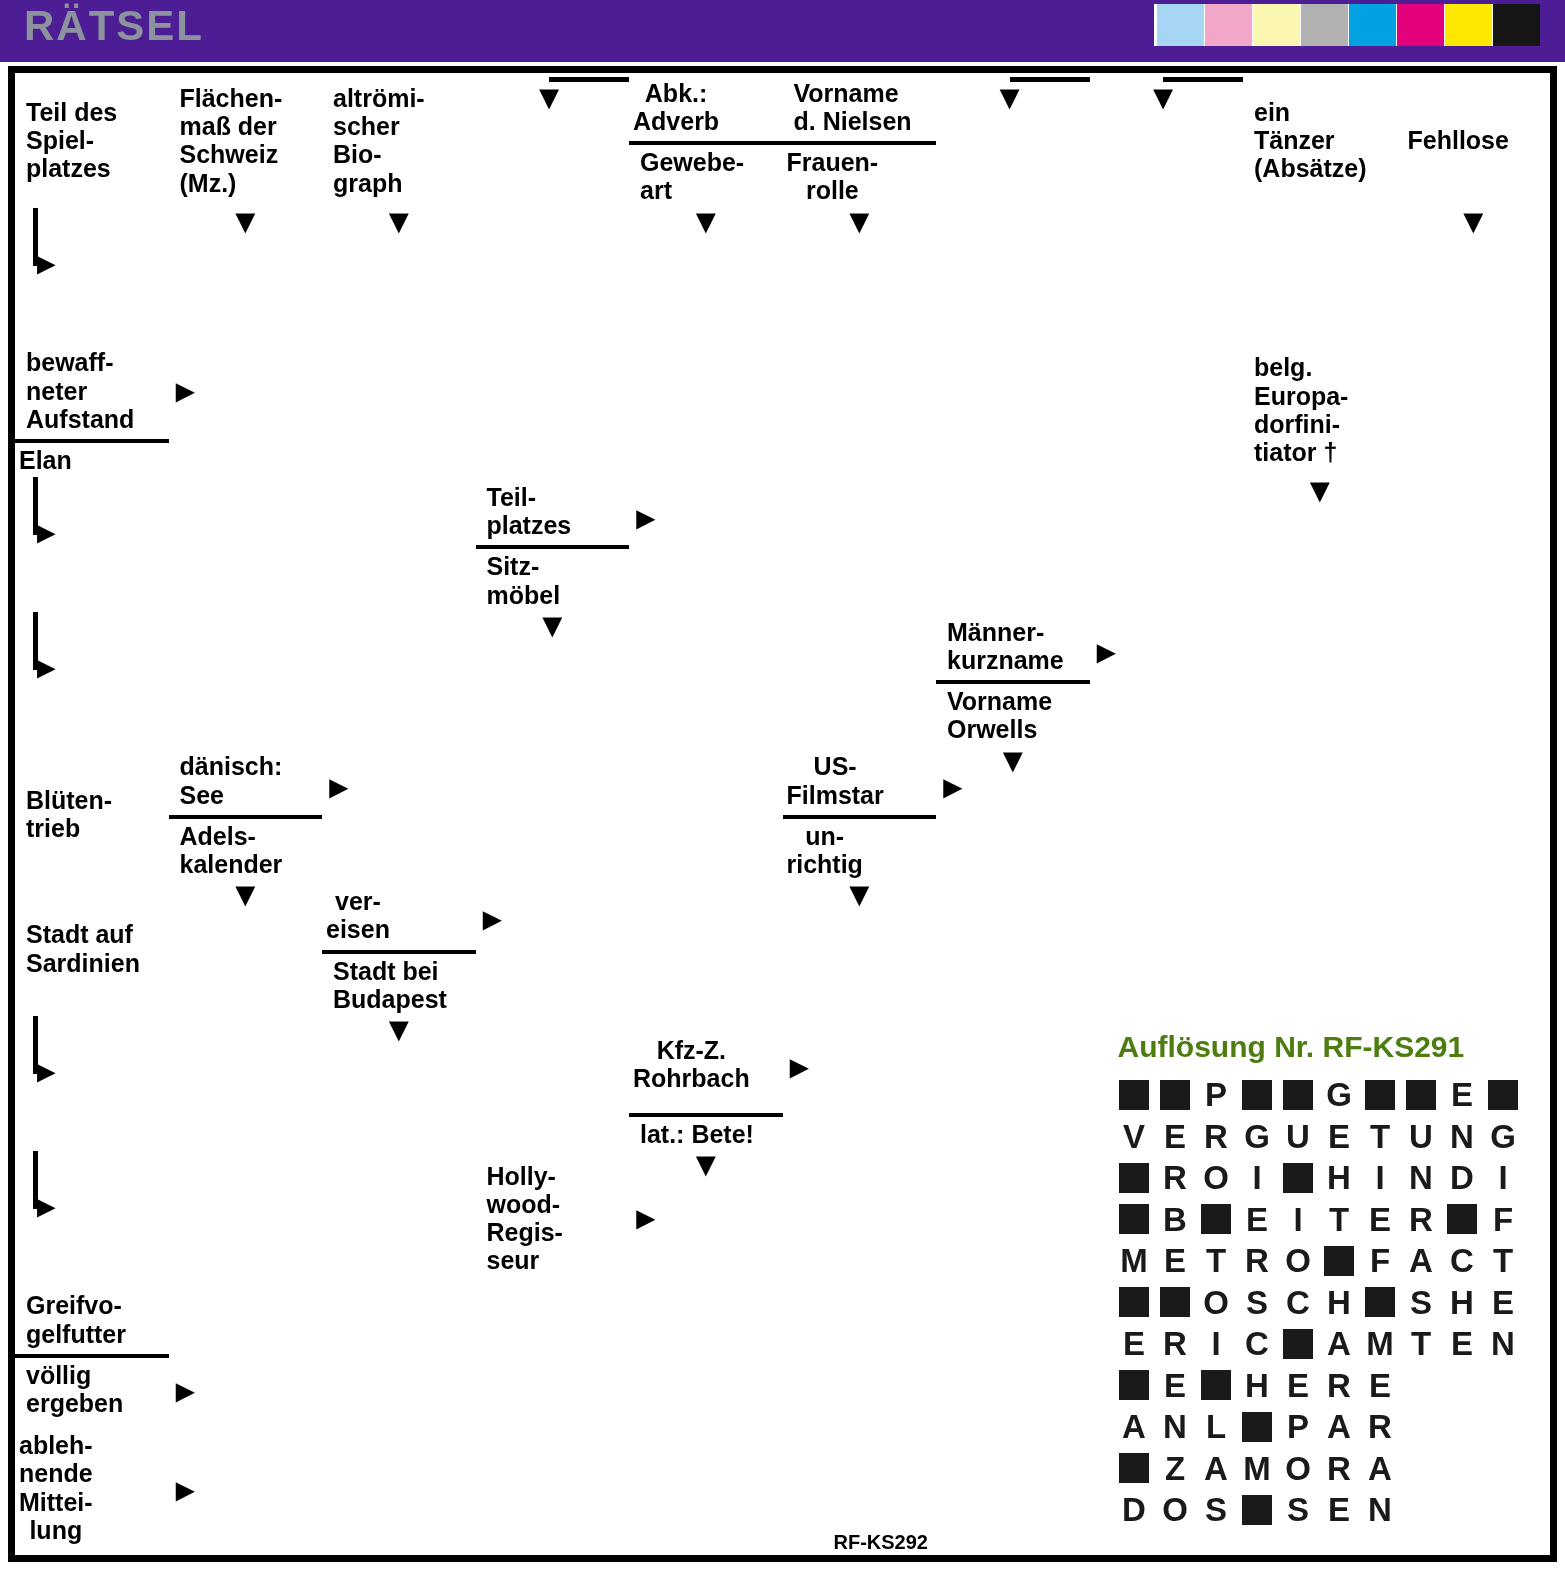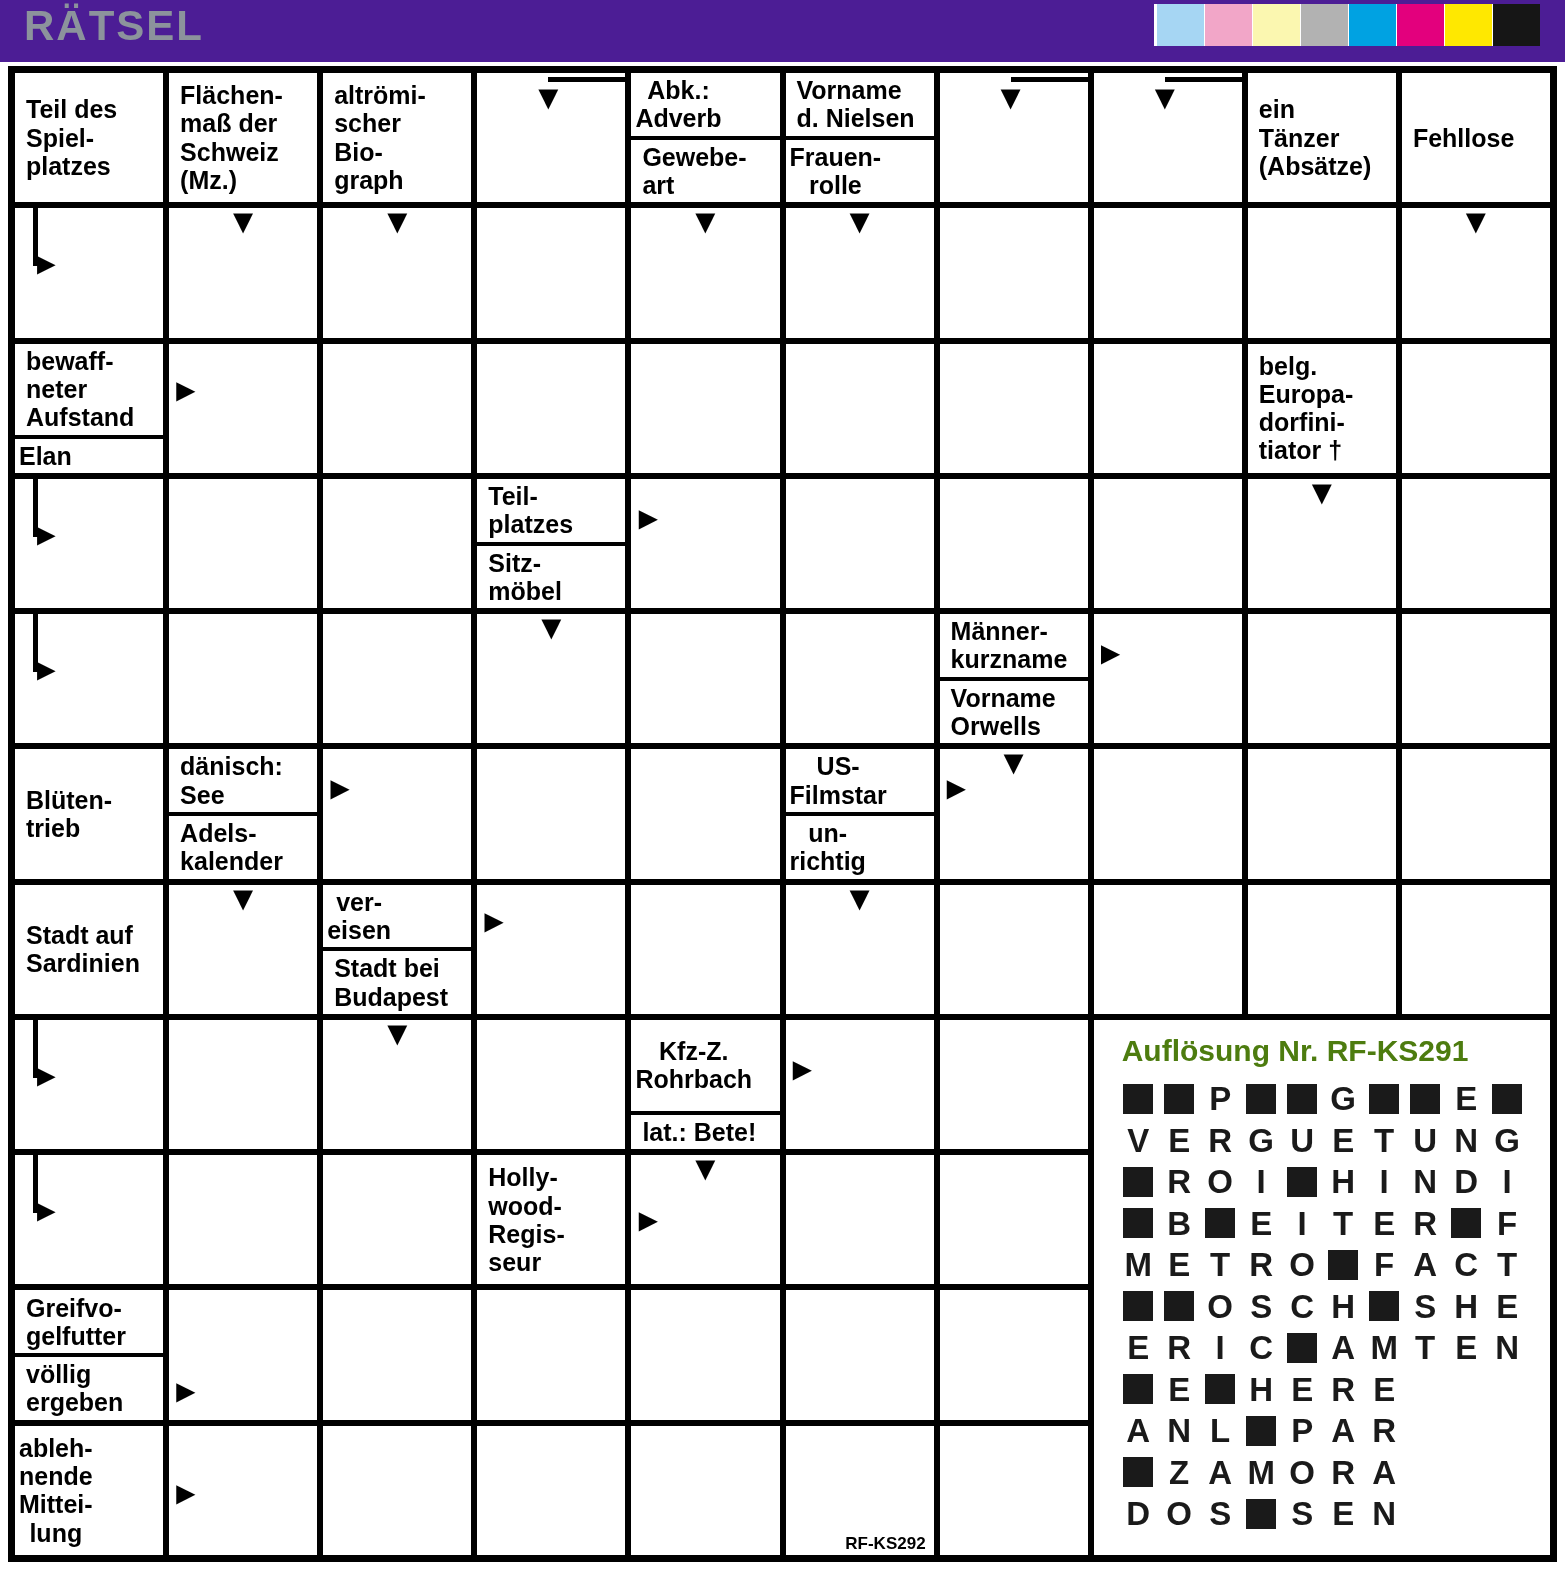--- a/index.html
+++ b/index.html
@@ -13,21 +13,21 @@
   .masthead h1{
     position:absolute;left:24px;top:2px;margin:0;
     font-size:42px;font-weight:bold;letter-spacing:2px;color:#8c939c;
   }
   .swatches{position:absolute;right:25px;top:4px;height:42px;display:flex;background:#fff;padding-left:2px;}
   .swatch{width:47px;height:42px;margin-left:1px;}
   
   .grid{
     position:absolute;left:8px;top:66px;width:1549px;height:1496px;
     display:grid;grid-template-columns:repeat(10,1fr);grid-template-rows:repeat(11,1fr);
-    gap:6px;background:#000;border:7px solid #000;box-sizing:border-box;
+    gap:0;background:#000;border:7px solid #000;box-sizing:border-box;
   }
   .cell{background:#fff;position:relative;box-sizing:border-box;}
   
   .cell.clue{display:flex;flex-direction:column;}
   .sec{
     flex:1 1 auto;display:flex;align-items:center;
     padding:3px 4px 3px 11px;font-weight:bold;font-size:25px;line-height:1.13;color:#000;
   }
   .sec + .sec{flex:0 0 auto;border-top:4px solid #000;}
   .sec.center{justify-content:flex-start;text-align:center;padding-left:4px;padding-right:0;}
@@ -44,21 +44,21 @@
   .bt-head{position:absolute;top:3px;left:48%;transform:translateX(-50%);font-size:34px;line-height:1;}
   
   .cell.solution{padding:14px 6px 4px 24px;}
   .sol-heading{font-weight:bold;font-size:30px;margin:0 0 10px 4px;color:#4d7c0f;}
   .sol-row{display:flex;height:41.5px;align-items:center;}
   .sol-letter,.sol-block{width:41px;flex:0 0 41px;text-align:center;}
   .sol-letter{font-weight:bold;font-size:33px;line-height:1;color:#1a1a1a;}
   .sol-block{display:flex;}
   .sol-block i{width:30px;height:30px;background:#1a1a1a;margin:auto;display:block;font-style:normal;}
   
-  .cell-code{position:absolute;right:8px;bottom:1px;font-size:17px;font-weight:bold;color:#000;}
+  .cell-code{position:absolute;right:8px;bottom:1px;font-size:20px;font-weight:bold;color:#000;}
 </style>
 </head>
 <body>
 
 <div class="masthead">
   <h1>RÄTSEL</h1>
   <div class="swatches">
       <div class="swatch" style="background: rgb(166, 214, 243);"></div>
       <div class="swatch" style="background: rgb(242, 166, 200);"></div>
       <div class="swatch" style="background: rgb(251, 247, 176);"></div>

